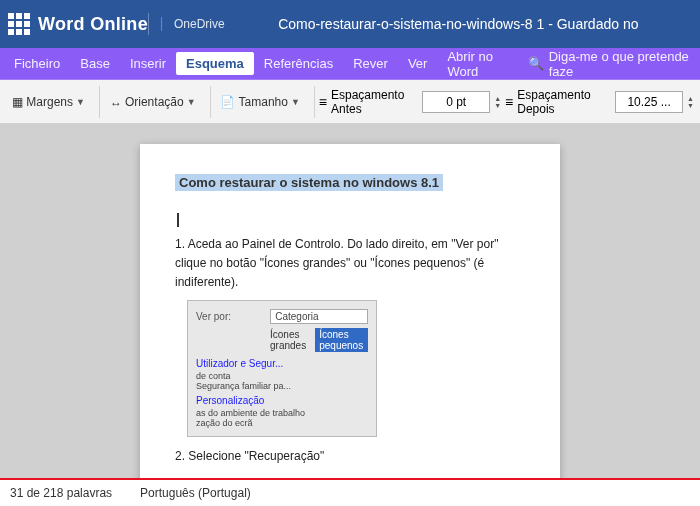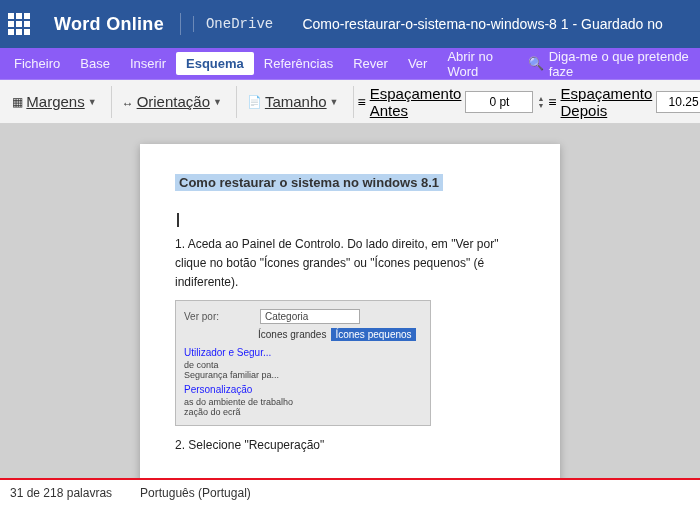--- a/index.html
+++ b/index.html
@@ -10,34 +10,34 @@
       background: #2b579a;
       height: 48px;
       display: flex;
       align-items: center;
       color: white;
       padding: 0 8px;
     }
     .title-bar-logo {
       display: flex;
       align-items: center;
-      gap: 24px;
-      padding-right: 16px;
+      gap: 8px;
+      padding-right: 0;
       border-right: 1px solid rgba(255,255,255,0.3);
       margin-right: 12px;
     }
     .grid-icon {
       display: grid;
       grid-template-columns: repeat(3,6px);
       grid-template-rows: repeat(3,6px);
       gap: 2px;
     }
     .grid-dot { background: white; width: 6px; height: 6px; }
     .app-name { font-size: 18px; font-weight: 600; letter-spacing: 0.3px; }
-    .onedrive-label { font-size: 14px; color: rgba(255,255,255,0.85); padding-left: 12px; border-left: 1px solid rgba(255,255,255,0.3); font-family: Liberation Mono, monospace; }
+    .onedrive-label { font-size: 12px; color: rgba(255,255,255,0.85); padding-left: 12px; border-left: 1px solid rgba(255,255,255,0.3); }
     .doc-title { flex: 1; text-align: center; font-size: 14px; color: white; }
 
     
     .menu-bar {
       background: #8b5cf6;
       height: 32px;
       display: flex;
       align-items: center;
       padding: 0 4px;
       border-bottom: 1px solid rgba(255,255,255,0.2);
@@ -81,21 +81,21 @@
       gap: 3px;
       padding: 3px 6px;
       border-radius: 2px;
       cursor: pointer;
       font-size: 12px;
       color: #333;
       background: transparent;
       border: none;
     }
     .ribbon-chevron { font-size: 9px; color: #555; }
-    .ribbon-label { font-size: 15px; text-decoration: underline; }
+    .ribbon-label { font-size: 12px; }
 
     .ribbon-input-group {
       display: flex;
       align-items: center;
       gap: 4px;
     }
     .ribbon-input {
       border: 1px solid #aaa;
       background: white;
       height: 22px;
@@ -148,22 +148,22 @@
       vertical-align: middle;
     }
 
     .doc-body { font-size: 12px; color: #222; line-height: 1.6; }
     .list-number { display: inline; }
 
     
     .doc-screenshot {
       border: 1px solid #bbb;
       background: #e8e8e8;
-      width: 256px;
-      margin: 8px 0;
+      width: 190px;
+      margin: 8px 12px;
       padding: 8px;
       font-size: 10px;
       color: #444;
     }
     .screenshot-row { display: flex; align-items: center; gap: 6px; margin-bottom: 4px; }
     .screenshot-label { font-size: 10px; color: #555; width: 70px; }
     .screenshot-dropdown {
       border: 1px solid #aaa;
       background: white;
       font-size: 10px;

